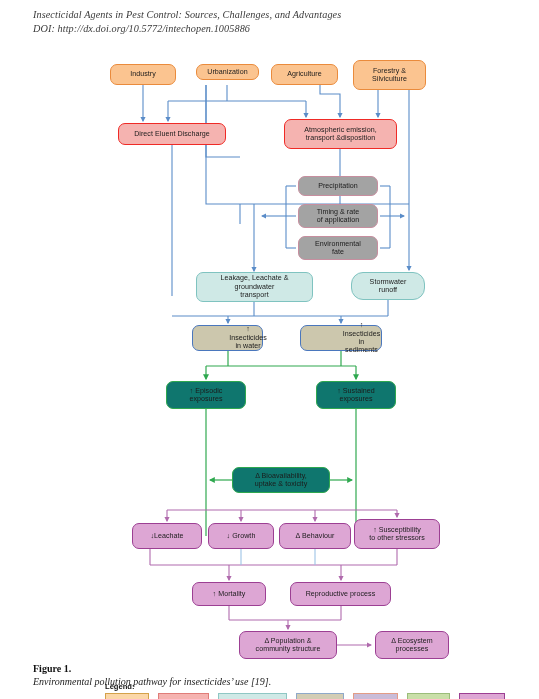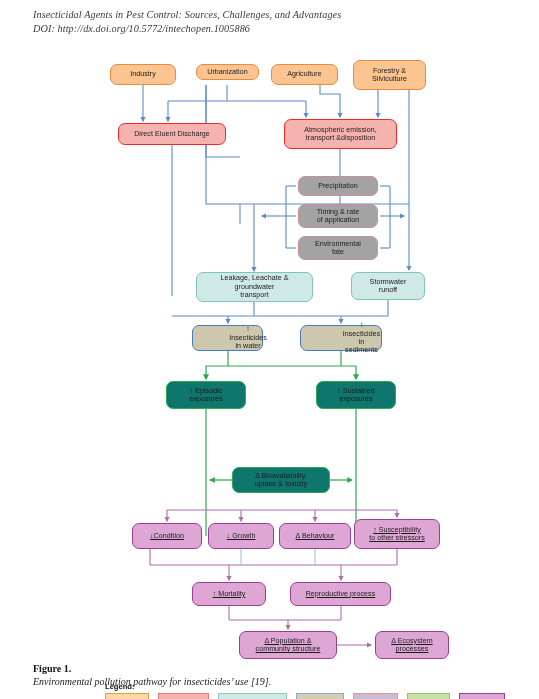--- a/index.html
+++ b/index.html
@@ -20,21 +20,21 @@
       font-size:7.1px;line-height:8.4px;letter-spacing:.05px;padding:2px 3px;
       z-index:3;}
 
   
   .human    {background:#fbc490;border:1.4px solid #ea8b3c;color:#1b1b1b;}
   .source   {background:#f5b3b0;border:1.9px solid #ef2a26;color:#1b1b1b;}
   .addstep  {background:#cfe9e6;border:1.1px solid #7fc3c0;color:#1b1b1b;}
   .proximate{background:#ccc7ad;border:1.9px solid #4a77bd;color:#1b1b1b;padding-left:44px;}
   .modifying{background:#a3a3a3;border:1.1px solid #c78e9f;color:#1b1b1b;}
   .modeact  {background:#0f766e;border:1.4px solid #2fa84f;color:#1b1b1b;}
-  .response {background:#dda6d4;border:1.4px solid #9c3f93;color:#1b1b1b;text-decoration:underline;}
+  .response {background:#dda6d4;border:1.4px solid #9c3f93;color:#1b1b1b;}
 
   
   #legend{position:absolute;left:105px;top:617px;width:400px;z-index:5;}
   #legend .ltitle{font-size:7.6px;font-weight:bold;color:#111;margin-bottom:2px;margin-top:21px;}
   #legend .lrow{display:flex;align-items:stretch;gap:9px;}
   .lg{box-sizing:border-box;height:24px;display:flex;align-items:center;
       justify-content:center;text-align:center;font-size:5.7px;line-height:6.6px;
       padding:1px 2px;}
   .lg.human    {background:#fbd7a8;border:1px solid #d4a24a;}
   .lg.source   {background:#f5b3b0;border:1px solid #e07d79;}
@@ -197,21 +197,21 @@
       </div>
       <div class="bx modifying" style="left: 298px; top: 192px; width: 80px; height: 24px;">
         <span style="white-space: pre-line;">Environmental
 fate</span>
       </div>
       <div class="bx addstep" style="left: 196px; top: 228px; width: 117px; height: 30px;">
         <span style="white-space: pre-line;">Leakage, Leachate &amp;
 groundwater
 transport</span>
       </div>
-      <div class="bx addstep" style="left: 351px; top: 228px; width: 74px; height: 28px;">
+      <div class="bx addstep" style="left: 351px; top: 228px; width: 74px; height: 28px; border-radius: 12px;">
         <span style="white-space: pre-line;">Stormwater
 runoff</span>
       </div>
       <div class="bx proximate" style="left: 192px; top: 281px; width: 71px; height: 26px;">
         <span style="white-space: pre-line;">↑ Insecticides
 in water</span>
       </div>
       <div class="bx proximate" style="left: 300px; top: 281px; width: 82px; height: 26px;">
         <span style="white-space: pre-line;">↑ Insecticides in
 sediments</span>
@@ -222,21 +222,21 @@
       </div>
       <div class="bx modeact" style="left: 316px; top: 337px; width: 80px; height: 28px;">
         <span style="white-space: pre-line;">↑ Sustained
 exposures</span>
       </div>
       <div class="bx modeact" style="left: 232px; top: 423px; width: 98px; height: 26px;">
         <span style="white-space: pre-line;">Δ Bioavailability,
 uptake &amp; toxicity</span>
       </div>
       <div class="bx response" style="left: 132px; top: 479px; width: 70px; height: 26px;">
-        <span style="white-space: pre-line;">↓Condition</span>
+        <span style="white-space: pre-line;">↓Leachate</span>
       </div>
       <div class="bx response" style="left: 208px; top: 479px; width: 66px; height: 26px;">
         <span style="white-space: pre-line;">↓ Growth</span>
       </div>
       <div class="bx response" style="left: 279px; top: 479px; width: 72px; height: 26px;">
         <span style="white-space: pre-line;">Δ Behaviour</span>
       </div>
       <div class="bx response" style="left: 354px; top: 475px; width: 86px; height: 30px;">
         <span style="white-space: pre-line;">↑ Susceptibility
 to other stressors</span>

